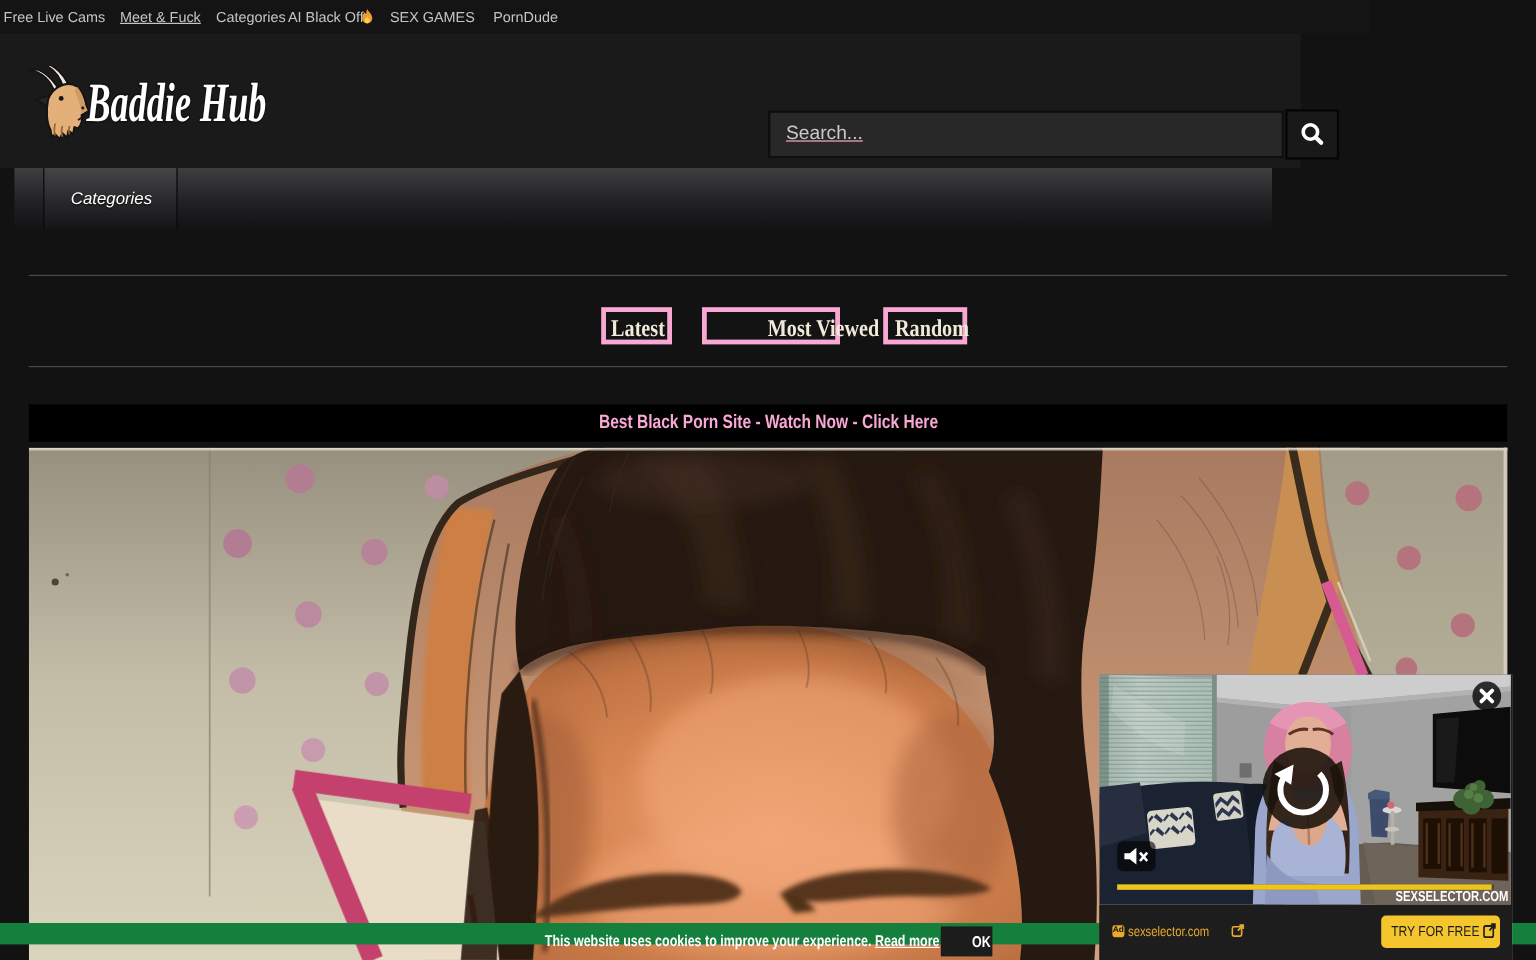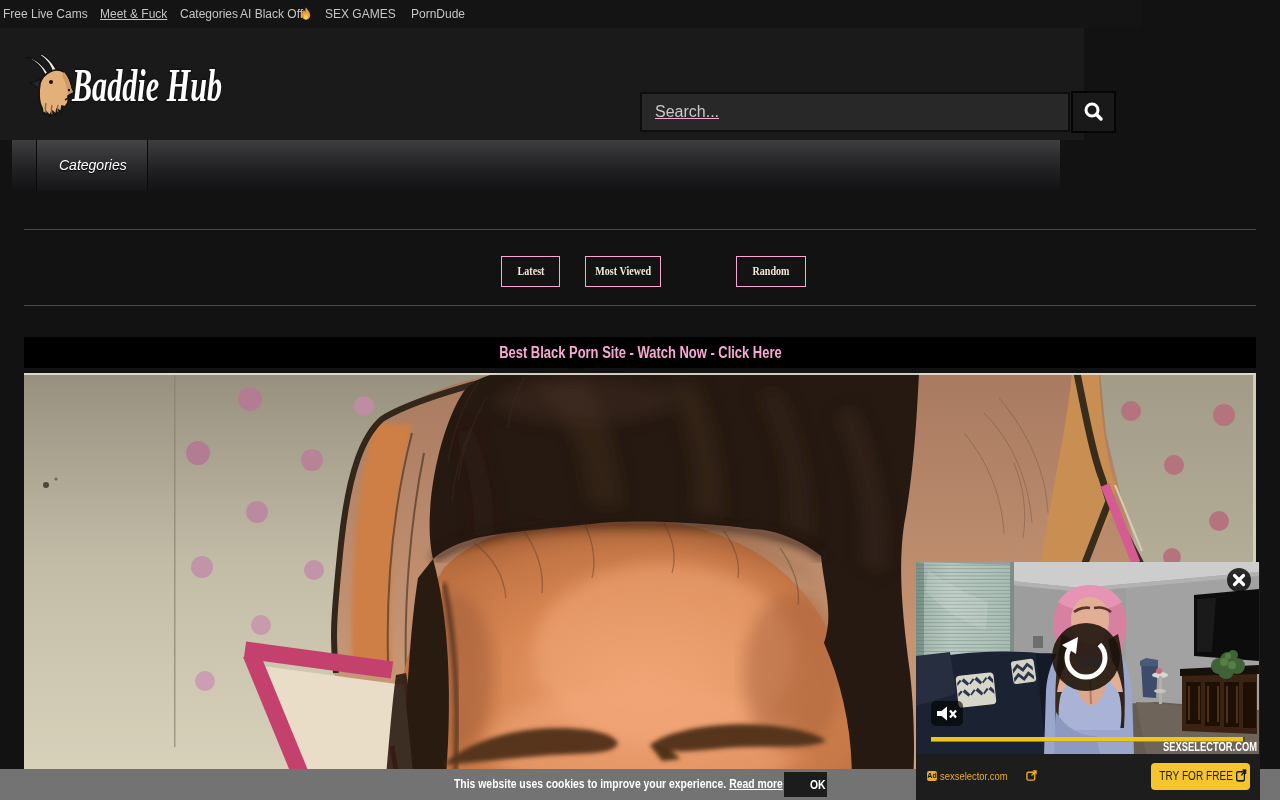--- a/index.html
+++ b/index.html
@@ -13,29 +13,29 @@
   #searchwrap { position:absolute; left:640px; top:63px; }
   #searchinput { position:absolute; left:0; top:1px; width:430px; height:40px; background:#282828; border:2px solid #0e0e0e; color:#f9a8d4; font-size:16px; padding-left:13px; font-family:"Liberation Sans", sans-serif;text-decoration:underline; }
   #searchinput::placeholder { color:#c9c9c9; opacity:1; }
   #searchbtn { position:absolute; left:431px; top:0; width:45px; height:42px; background:#191919; border:2px solid #050505; }
 
   #navbar { position:absolute; left:12px; top:140px; width:1048px; height:51px; background:linear-gradient(#3e3e40, #222224 55%, #121214);font-style:italic; }
   #catbox { position:absolute; left:24px; top:0; width:112px; height:51px; background:linear-gradient(#454548, #28282a 55%, #151517); border-left:1px solid #0a0a0a; border-right:1px solid #0a0a0a; }
   #catbox span { position:absolute; left:22px; top:17px; color:#fff; font-size:14px; text-shadow:0 1px 1px #000; }
 
   .hline { position:absolute; left:24px; width:1232px; height:1px; background:#4a4a4a; }
-  .tabbtn { position:absolute; top:256px; height:31px; background:#131313; border:1px solid #f9a8d4; color:#f2ead9; font-family:"Liberation Serif", serif; font-weight:bold; font-size:12px; text-align:center; line-height:29px; }
+  .tabbtn { position:absolute; top:256px; height:31px; background:#131313; border:4px solid #f9a8d4; color:#f2ead9; font-family:"Liberation Serif", serif; font-weight:bold; font-size:20px; text-align:center; line-height:29px; }
   .tabbtn span { display:inline-block; transform:scaleX(0.84); transform-origin:center; white-space:nowrap; }
 
   #banner { position:absolute; left:24px; top:337px; width:1232px; height:31px; background:#000; color:#f9a8d4; font-size:16px; font-weight:bold; text-align:center; line-height:31px; }
   #banner span { display:inline-block; transform:scaleX(0.81); transform-origin:center; white-space:nowrap; }
 
   #photo { position:absolute; left:24px; top:373px; width:1232px; height:427px; }
 
-  #cookiebar { position:absolute; left:0; top:769px; width:1280px; height:31px; background:#737373; }
+  #cookiebar { position:absolute; left:0; top:769px; width:1280px; height:18px; background:#15803d; }
   #cookietext { position:absolute; left:454px; top:0; height:31px; color:#fff; font-size:13px; font-weight:bold; line-height:30px; white-space:nowrap; transform:scaleX(0.8); transform-origin:left center; }
   #okbtn { position:absolute; left:784px; top:3px; width:43px; height:25px; background:#1c1c1c; color:#fff; font-size:13px; font-weight:bold; text-align:right; line-height:25px; }
   #okbtn span { display:inline-block; transform:scaleX(0.8); }
 
   #ad { position:absolute; left:916px; top:562px; width:344px; height:238px; background:#1d1d1d; }
   #vid { position:absolute; left:0; top:0; width:343px; height:192px; overflow:hidden; background:#9a9a9a; }
   #adfooter { position:absolute; left:0; top:192px; width:344px; height:46px; background:#1d1d1d; }
   #adlink { position:absolute; left:24px; top:16px; color:#e8ab2e; font-size:11.5px; }
   #adlink span { display:inline-block; transform:scaleX(0.82); transform-origin:left center; }
   #adbadge { position:absolute; left:11px; top:17px; width:10px; height:10px; background:#e8ab2e; border-radius:2px; color:#111; font-size:7px; font-weight:bold; text-align:center; line-height:10px; }
@@ -88,21 +88,21 @@
 </div>
 
 <div id="navbar">
   <div id="catbox">
       <span>Categories</span>
     </div>
 </div>
 
 <div class="hline" style="top:229px;"></div>
 <div class="tabbtn" style="left:501px; width:59px;"><span>Latest</span></div>
-<div class="tabbtn" style="left:585px; width:76px;"><span>Most Viewed</span></div>
+<div class="tabbtn" style="left:585px; width:115px;padding-left:42px;"><span>Most Viewed</span></div>
 <div class="tabbtn" style="left:736px; width:70px;"><span>Random</span></div>
 <div class="hline" style="top:305px;"></div>
 
 <div id="banner"><span>Best Black Porn Site - Watch Now - Click Here</span></div>
 
 <div id="photo">
   <svg width="1232" height="427" viewBox="0 0 1232 427">
     <defs>
       <radialGradient id="skin" cx="53%" cy="60%" r="75%">
         <stop offset="0%" stop-color="#f0a274"></stop>

